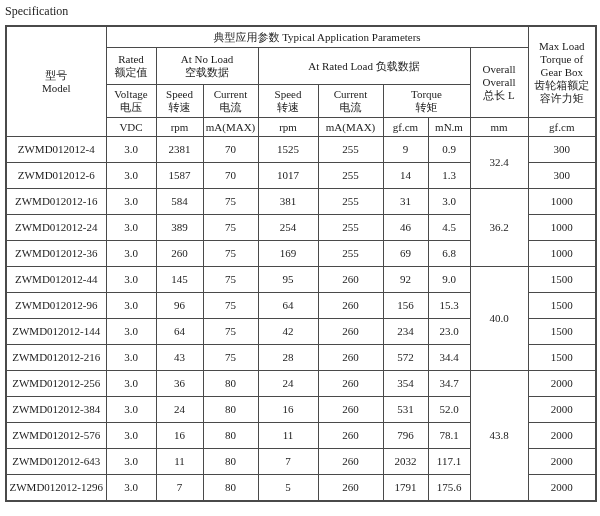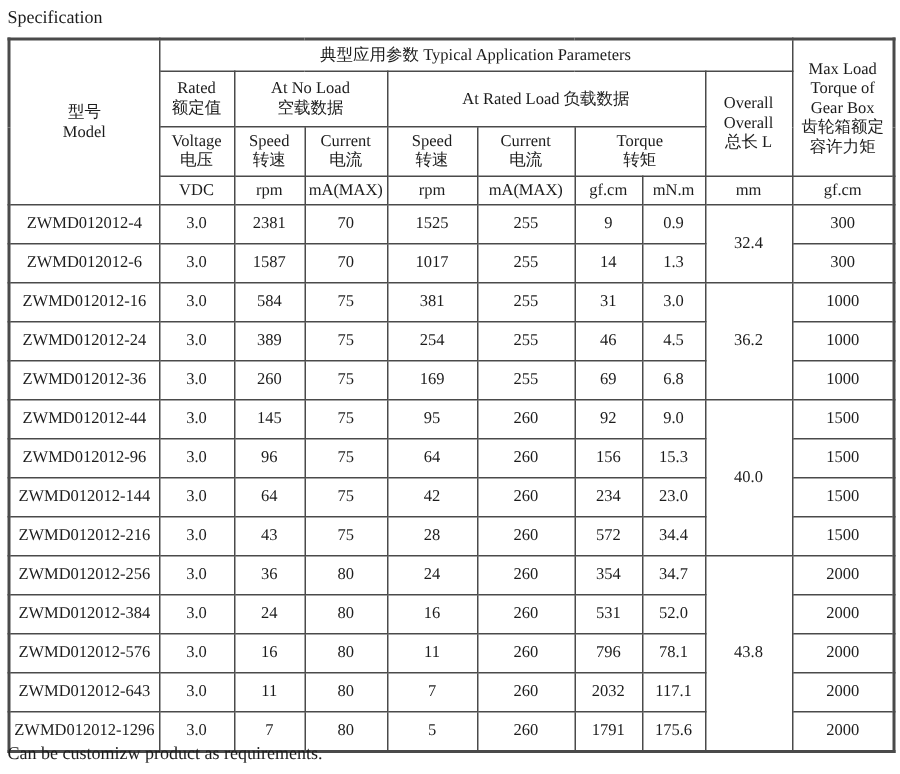--- a/index.html
+++ b/index.html
@@ -289,14 +289,13 @@
       <td>80</td>
       <td>5</td>
       <td>260</td>
       <td>1791</td>
       <td>175.6</td>
       <td>2000</td>
     </tr>
   </tbody>
     </table>
 
-  <div class="footer">Can be customizw product as requirements.</div>
 </div>
 
 </body></html>

